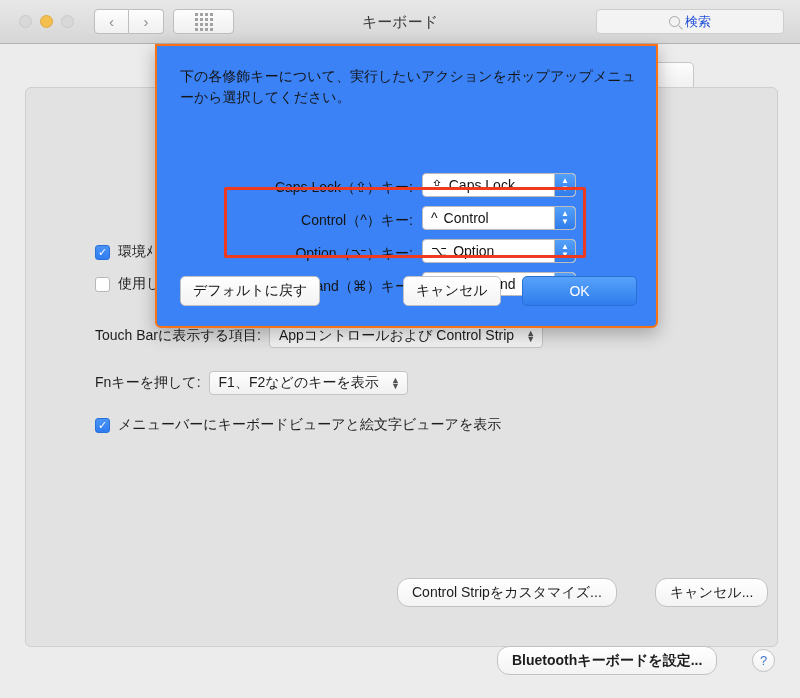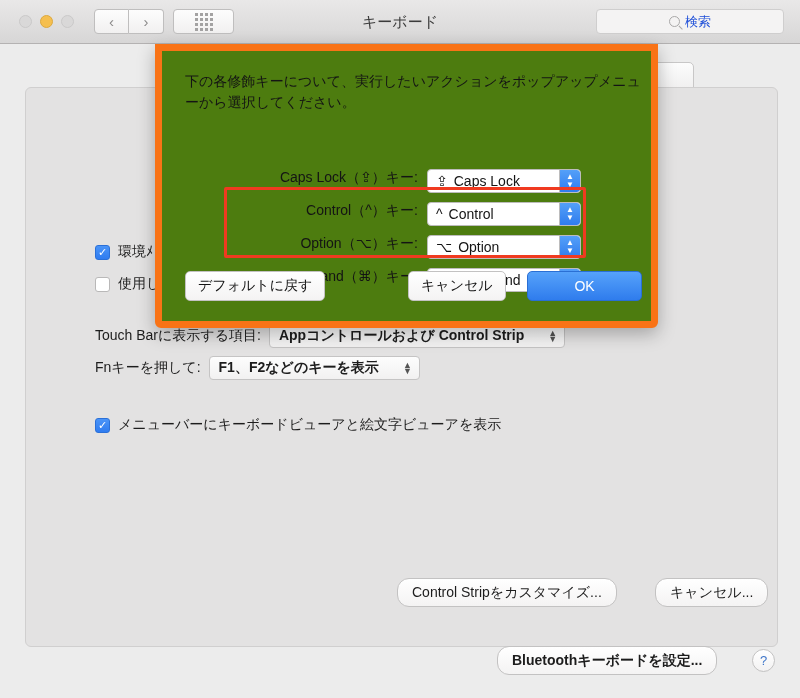--- a/index.html
+++ b/index.html
@@ -181,22 +181,21 @@
     display: inline-flex;
     align-items: center;
     height: 24px;
     background: linear-gradient(to bottom, #fdfdfd, #f2f1f1);
     border: 1px solid #c5c4c4;
     border-radius: 4px;
     padding: 0 7px 0 9px;
     font-size: 14px;
     color: #1d1d1d;
     white-space: nowrap;
-    gap: 24px;
-    font-weight: bold;
+    gap: 12px;
   }
   .popup .updown {
     display: inline-flex;
     flex-direction: column;
     line-height: 6px;
     font-size: 9px;
     color: #545454;
   }
 
   .pushbtn {
@@ -220,43 +219,43 @@
     display: flex; align-items: center; justify-content: center;
     font-size: 13px;
     color: #3f76c9;
   }
 
   
   .sheet {
     position: absolute;
     left: 155px; top: 44px;
     width: 503px; height: 284px;
-    background: #4d7c0f;
-    border: 7px solid #f97316;
+    background: #3b82f6;
+    border: 2px solid #f97316;
     border-radius: 0 0 6px 6px;
     box-shadow: 0 6px 18px rgba(0,0,0,0.28);
   }
 
   .sheet-text {
     position: absolute;
     left: 23px; top: 20px;
     width: 460px;
     font-size: 14px;
     line-height: 21px;
     color: #141414;
   }
 
   .modrows {
     position: absolute;
     left: 0; top: 118px;
     width: 503px;
   }
   .modrow {
     display: flex;
-    align-items: flex-start;
+    align-items: flex-end;
     height: 33px;
   }
   .modrow .lbl {
     width: 265px;
     text-align: right;
     padding-right: 9px;
     font-size: 14px;
     color: #141414;
     white-space: nowrap;
   }
@@ -358,21 +357,21 @@
     <span class="fieldlabel">Touch Barに表示する項目:</span>
     <span class="popup" style="margin-left:8px;">
       <span>Appコントロールおよび Control Strip</span>
       <span class="updown">
           <span>▲</span>
           <span>▼</span>
         </span>
     </span>
   </div>
 
-  <div class="bgrow" style="left:95px; top:356px;">
+  <div class="bgrow" style="left:95px; top:371px;">
     <span class="fieldlabel">Fnキーを押して:</span>
     <span class="popup" style="margin-left:8px;">
       <span>F1、F2などのキーを表示</span>
       <span class="updown">
           <span>▲</span>
           <span>▼</span>
         </span>
     </span>
   </div>
 

